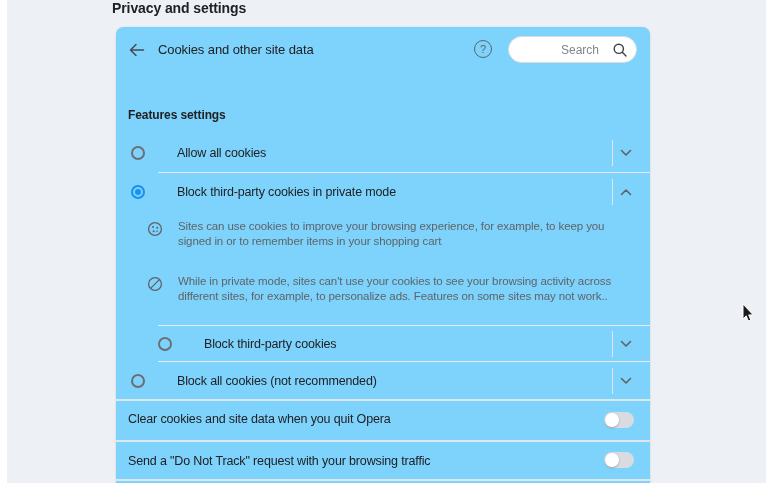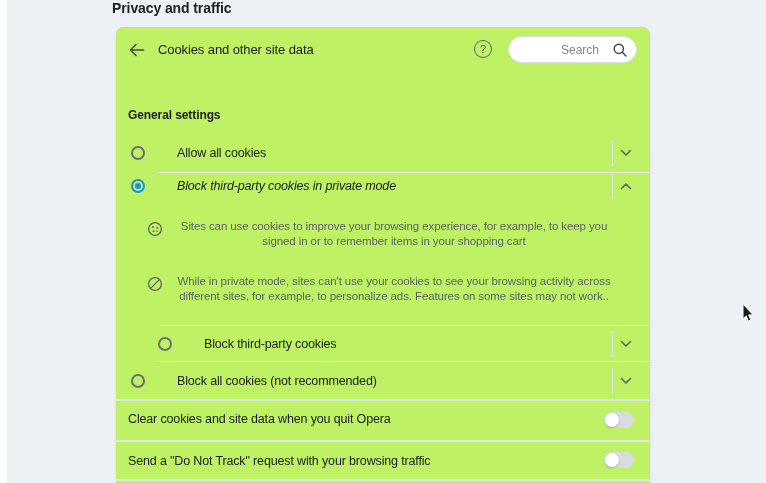--- a/index.html
+++ b/index.html
@@ -3,21 +3,21 @@
 <meta charset="utf-8">
 <style>
   * { margin:0; padding:0; box-sizing:border-box; }
   html,body { width:766px; height:483px; overflow:hidden; }
   body { font-family:"Liberation Sans","DejaVu Sans",sans-serif; background:#edf1f5; position:relative; }
 
   .left-strip { position:absolute; left:0; top:0; width:7px; height:483px; background:#ffffff; }
 
   .page-title { position:absolute; left:112px; top:0px; font-size:14px; font-weight:700; color:#202124; letter-spacing:-0.1px; }
 
-  .card { position:absolute; left:116px; top:27px; width:534px; height:456px; background:#bef264;
+  .card { position:absolute; left:116px; top:27px; width:534px; height:456px; background:#7dd3fc;
           border-radius:8px 8px 0 0; box-shadow:0 1px 3px rgba(60,80,100,0.10), 0 0 1px rgba(60,80,100,0.18); }
 
   
   .card-header { position:absolute; left:0; top:0; right:0; height:45px; }
   .back-btn { position:absolute; left:9px; top:12px; width:22px; height:22px; border:none; background:transparent; cursor:pointer; display:flex; align-items:center; justify-content:center; }
   .card-title { position:absolute; left:42px; top:15px; font-size:13px; color:#202124; letter-spacing:-0.1px; }
   .help-btn { position:absolute; left:358px; top:13px; width:18px; height:18px; border:1.4px solid #5f6368; border-radius:50%; background:transparent; color:#5f6368; font-size:11px; line-height:15px; text-align:center; cursor:pointer; font-family:inherit; }
   .search-pill { position:absolute; left:392px; top:9px; width:129px; height:27px; border:1px solid #dadce0; border-radius:14px; background:#fff; display:flex; align-items:center; }
   .search-pill input { flex:1; border:none; outline:none; background:transparent; font-size:12px; color:#202124; padding-left:15px; width:90px; font-family:inherit;text-align:center; }
   .search-pill input::placeholder { color:#80868b; }
@@ -35,34 +35,34 @@
   .vsep { position:absolute; left:496px; top:6px; width:1px; height:26px; background:#e3e7eb; }
   .chev { position:absolute; left:504px; top:15px; }
   .chev.up { transform:rotate(180deg); }
 
   .divider { position:absolute; left:42px; right:0; height:1px; background:#e9ebee; }
   .sep-full { position:absolute; left:0; right:0; height:2px; background:#dfe6ec; }
 
   
   .detail-item { position:absolute; left:0; right:0; }
   .detail-icon { position:absolute; left:31px; top:2px; }
-  .detail-text { position:absolute; left:47px; width:462px; font-size:11.5px; line-height:15px; color:#5f6368; letter-spacing:-0.1px;text-align:center; }
+  .detail-text { position:absolute; left:62px; width:462px; font-size:11.5px; line-height:15px; color:#5f6368; letter-spacing:-0.1px; }
 
   
   .toggle-row { height:36px; padding-left:12px; }
   .toggle { position:absolute; left:488px; top:11px; width:30px; height:16px; border-radius:8px; background:#d8dce1; cursor:pointer; }
   .toggle .knob { position:absolute; left:1px; top:1px; width:14px; height:14px; border-radius:50%; background:#ffffff; box-shadow:0 1px 2px rgba(0,0,0,0.25); }
 
   .cursor { position:absolute; left:742px; top:304px; }
 </style>
 </head>
 <body>
 
 <div class="left-strip"></div>
-<h1 class="page-title">Privacy and traffic</h1>
+<h1 class="page-title">Privacy and settings</h1>
 
 <div class="card">
 
   <div class="card-header">
     <button class="back-btn">
       <svg width="17" height="16" viewBox="0 0 17 16">
           <path d="M15.5 8 H2.5 M8 2.5 L2.5 8 L8 13.5" fill="none" stroke="#45494d" stroke-width="1.5" stroke-linecap="round" stroke-linejoin="round"></path>
         </svg>
     </button>
     <div class="card-title">Cookies and other site data</div>
@@ -71,33 +71,33 @@
       <input placeholder="Search" style="">
       <span class="search-icon-wrap">
         <svg width="16" height="16" viewBox="0 0 16 16">
             <circle cx="6.8" cy="6.8" r="4.6" fill="none" stroke="#3c4043" stroke-width="1.4"></circle>
             <path d="M10.3 10.3 L14 14" stroke="#3c4043" stroke-width="1.4" stroke-linecap="round"></path>
           </svg>
       </span>
     </div>
   </div>
 
-  <div class="section-label">General settings</div>
+  <div class="section-label">Features settings</div>
 
   <div class="row radio-row" style="top:107px;">
     <span class="radio"></span>
     <span class="row-label">Allow all cookies</span>
     <span class="vsep"></span>
     <svg class="chev" width="12" height="8" viewBox="0 0 12 8">
         <path d="M1.5 1.5 L6 6 L10.5 1.5" fill="none" stroke="#5f6368" stroke-width="1.6" stroke-linecap="round" stroke-linejoin="round"></path>
       </svg>
   </div>
   <div class="divider" style="top:145px;"></div>
 
-  <div class="row radio-row" style="top:140px;font-style:italic;">
+  <div class="row radio-row" style="top:146px;">
     <span class="radio checked"></span>
     <span class="row-label">Block third-party cookies in private mode</span>
     <span class="vsep"></span>
     <svg class="chev up" width="12" height="8" viewBox="0 0 12 8">
         <path d="M1.5 1.5 L6 6 L10.5 1.5" fill="none" stroke="#5f6368" stroke-width="1.6" stroke-linecap="round" stroke-linejoin="round"></path>
       </svg>
   </div>
 
   <div class="detail-item" style="top:192px;">
     <span class="detail-icon">

